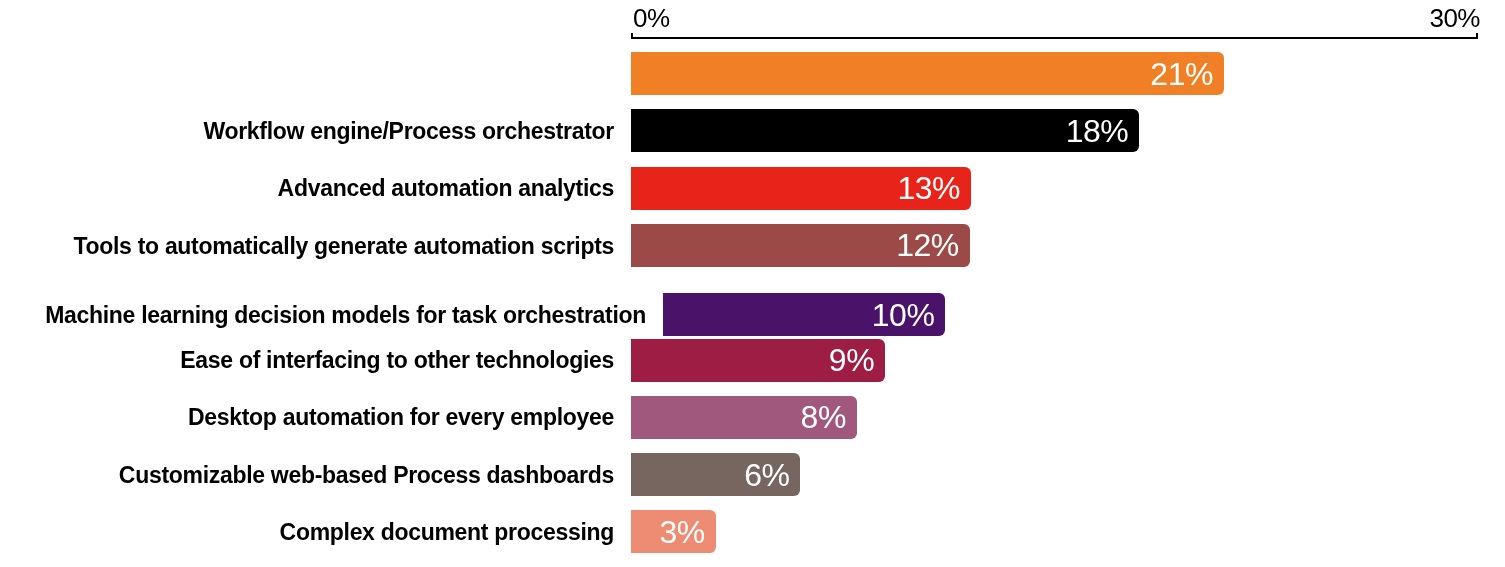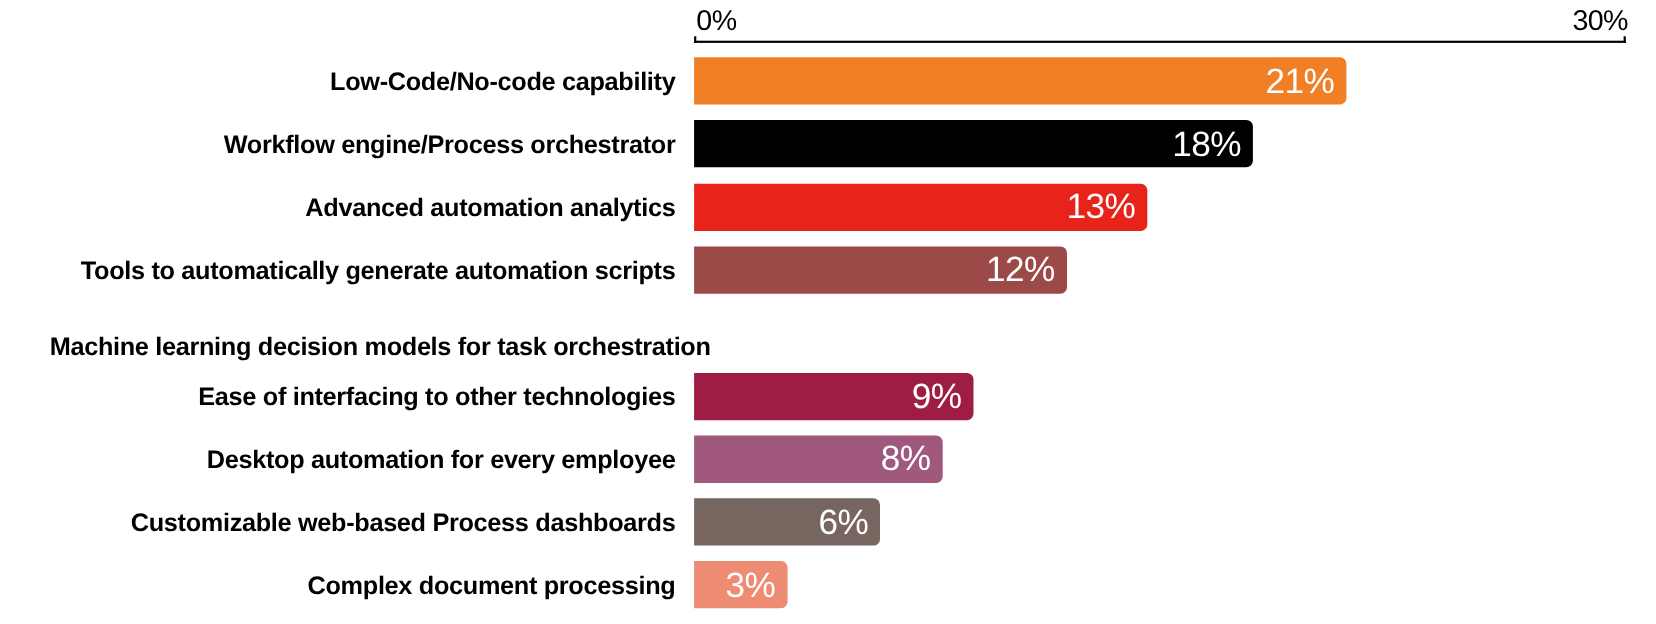--- a/index.html
+++ b/index.html
@@ -117,45 +117,47 @@
   <div class="axis-area">
     <div class="axis-line"></div>
     <div class="axis-tick left"></div>
     <div class="axis-tick right"></div>
     <div class="axis-label min">0%</div>
     <div class="axis-label max">30%</div>
   </div>
 
   <div class="rows" id="rows">
       <div class="row" style="top: 0px;">
-        <div class="cat-label">Low-Code/No-code capability</div>
         <div class="bar" style="width: 592.9px; background: rgb(240, 127, 38);">
           <div class="bar-value">21%</div>
         </div>
       </div>
       <div class="row" style="top: 57.3px;">
         <div class="cat-label">Workflow engine/Process orchestrator</div>
         <div class="bar" style="width: 508.2px; background: #000000;">
           <div class="bar-value">18%</div>
         </div>
       </div>
       <div class="row" style="top: 114.6px;">
         <div class="cat-label">Advanced automation analytics</div>
-        <div class="bar" style="width: 412px; background: rgb(232, 35, 26);">
+        <div class="bar" style="width: 340px; background: rgb(232, 35, 26);">
           <div class="bar-value">13%</div>
         </div>
       </div>
       <div class="row" style="top: 171.9px;">
         <div class="cat-label">Tools to automatically generate automation scripts</div>
         <div class="bar" style="width: 338.8px; background: rgb(156, 74, 72); padding-left: 45px;">
           <div class="bar-value">12%</div>
         </div>
       </div>
       <div class="row" style="top: 241px; margin-left: 32px;">
         <div class="cat-label">Machine learning decision models for task orchestration</div>
+        <div class="bar" style="width: 282.333px; background: rgb(75, 18, 105);">
+          <div class="bar-value">10%</div>
+        </div>
       </div>
       <div class="row" style="top: 286.5px;">
         <div class="cat-label">Ease of interfacing to other technologies</div>
         <div class="bar" style="width: 254.1px; background: rgb(158, 29, 68);">
           <div class="bar-value">9%</div>
         </div>
       </div>
       <div class="row" style="top: 343.8px;">
         <div class="cat-label">Desktop automation for every employee</div>
         <div class="bar" style="width: 225.867px; background: rgb(160, 88, 125);">

